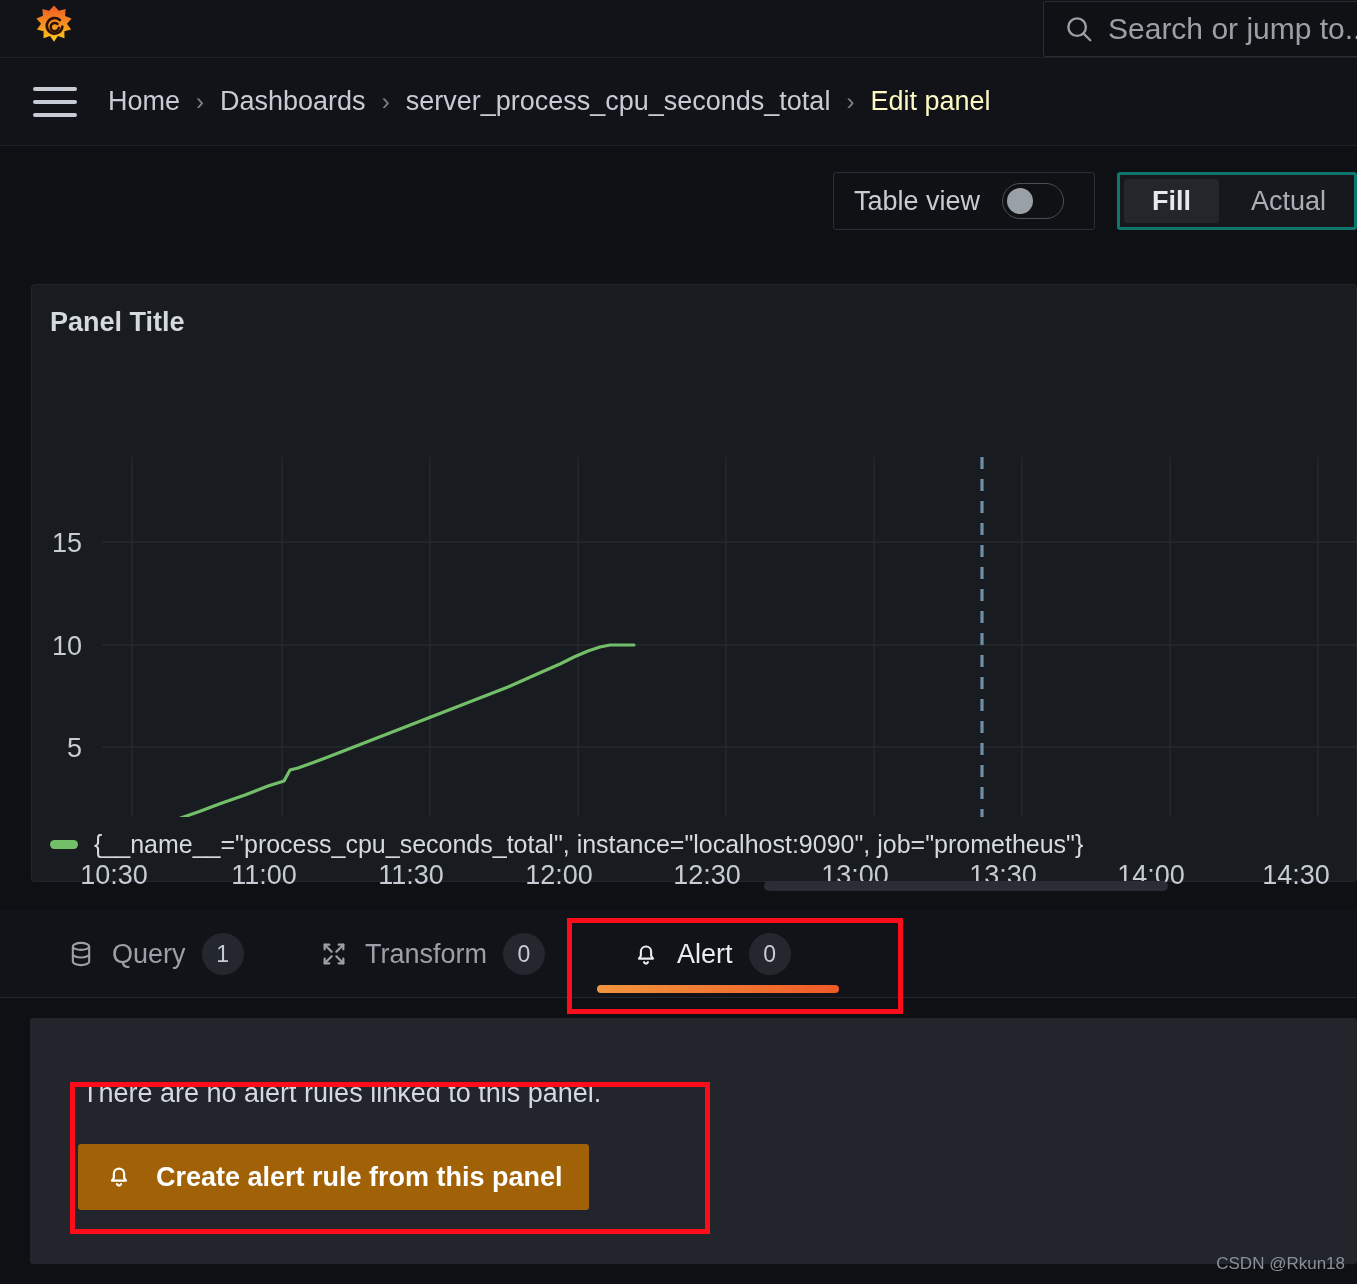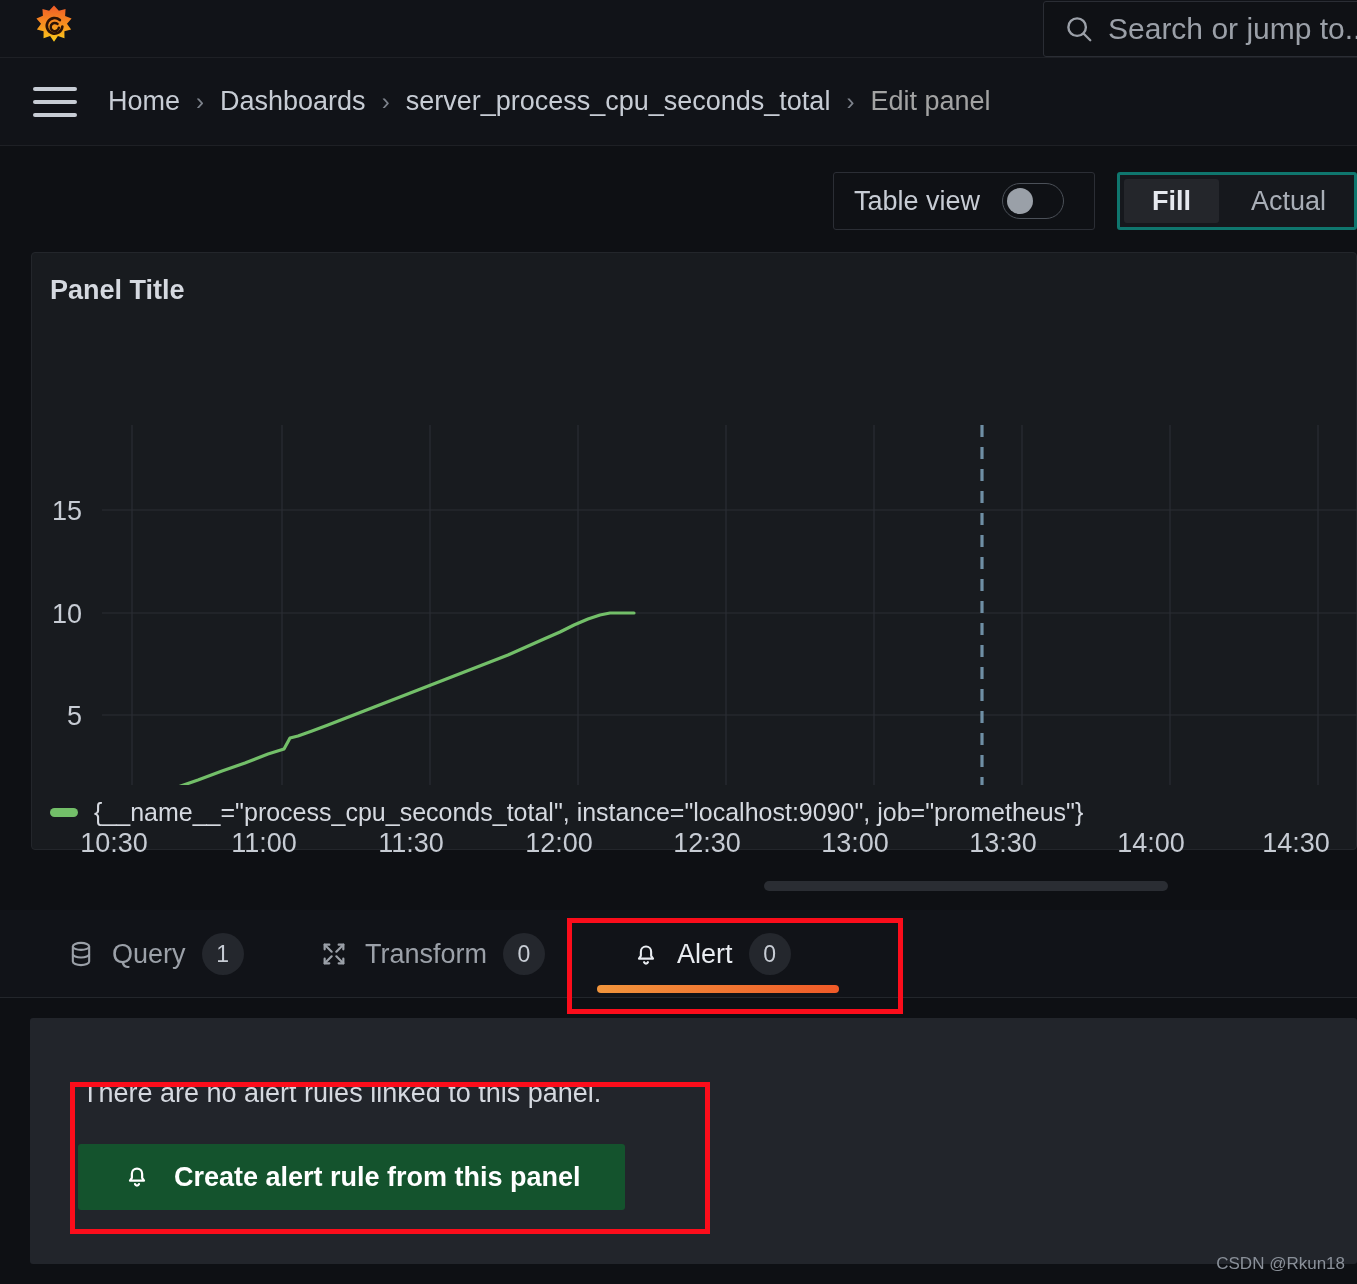--- a/index.html
+++ b/index.html
@@ -30,42 +30,42 @@
   
   .crumbbar {
     position: absolute; left: 0; top: 58px; width: 1357px; height: 88px;
     background: #111318; border-bottom: 1px solid #1e2025;
     display: flex; align-items: center;
   }
   .burger { margin-left: 33px; width: 44px; height: 30px; display:flex; flex-direction:column; justify-content:space-between; cursor:pointer;}
   .burger i { display:block; height:4px; background:#c7ccd4; border-radius:2px; }
   .crumbs { margin-left: 31px; display: flex; align-items: center; gap: 0; }
   .crumb { font-size: 27px; color: #c7ccd4; white-space: nowrap; }
-  .crumb.dim { color: #a3a3a3; }
+  .crumb.dim { color: #fef9c3; }
   .csep { font-size: 24px; color: #7d828b; margin: 0 16px; }
 
   
   .toolbar {
     position: absolute; right: 0; top: 170px; height: 62px;
     display: flex; align-items: center; gap: 22px;
   }
   .tableview {
     width: 262px; height: 58px; border: 1px solid #2b2e35; border-radius: 3px;
     background: #0f1115; display: flex; align-items: center; padding: 0 20px; gap: 22px; text-align: right;
   }
   .tableview .lbl { font-size: 27px; color: #c7ccd4; }
   .toggle { width: 62px; height: 36px; border-radius: 18px; border: 1px solid #4b5058; background: #0f1115; position: relative; }
   .toggle .knob { position: absolute; left: 4px; top: 4px; width: 26px; height: 26px; border-radius: 50%; background: #9aa0a8; }
   .segmented { display: flex; height: 58px; background: #16181d; border: 3px solid #0f766e; border-radius: 3px; overflow: hidden; }
   .seg { padding: 0 28px; display: flex; align-items: center; font-size: 27px; color: #a9aeb7; white-space: nowrap; }
   .seg.active { background: #24262b; color: #e6e9ef; font-weight: bold; border-radius: 3px; margin: 4px; }
 
   
   .panel {
-    position: absolute; left: 31px; top: 252px; width: 1326px; height: 598px;
+    position: absolute; left: 31px; top: 284px; width: 1326px; height: 598px;
     background: #181b1f; border: 1px solid #23262b; border-radius: 4px;
   }
   .panel-title { position: absolute; left: 18px; top: 22px; font-size: 27px; font-weight: bold; color: #d5d9e0; }
   .plot { position: absolute; left: 0; top: 72px; width: 1326px; height: 460px; }
   .legend { position: absolute; left: 18px; top: 545px; display: flex; align-items: center; gap: 16px; }
   .legend .swatch { width: 28px; height: 9px; border-radius: 5px; }
   .legend .ltext { font-size: 25px; color: #d5d9e0; white-space: nowrap; }
 
   
   .drag-strip { position: absolute; left: 0; top: 874px; width: 1357px; height: 24px; }
@@ -77,22 +77,22 @@
   .tab .ticon { width: 30px; height: 30px; display:flex; align-items:center; justify-content:center; }
   .tab .tlabel { font-size: 27px; color: #9ba0a8; white-space: nowrap; }
   .tab.active .tlabel { color: #e9ecf1; }
   .badge { min-width: 42px; height: 42px; padding: 0 12px; border-radius: 21px; background: #24272d; color: #c7ccd4; font-size: 23px; display: flex; align-items: center; justify-content: center; }
   .tab-underline { position: absolute; height: 8px; border-radius: 4px; background: linear-gradient(90deg,#f2953c,#f05a28); }
 
   
   .alert-body { position: absolute; left: 30px; top: 1018px; width: 1327px; height: 246px; background: #22252b; border-radius: 3px; }
   .alert-msg { position: absolute; left: 52px; top: 60px; font-size: 27px; color: #d5d9e0; white-space: nowrap; }
   .create-btn {
-    position: absolute; left: 48px; top: 126px; height: 66px; padding: 0 44px;
-    background: #14532d; border: none; border-radius: 3px;
+    position: absolute; left: 48px; top: 126px; height: 66px; padding: 0 26px;
+    background: #a16207; border: none; border-radius: 3px;
     display: flex; align-items: center; gap: 22px; cursor: pointer;
   }
   .create-btn .bicon { width: 30px; height: 30px; }
   .create-btn .btxt { font-size: 27px; font-weight: bold; color: #ffffff; white-space: nowrap; }
 
   
   .anno { position: absolute; border: 5px solid #fc0d1b; pointer-events: none; }
   #anno-tab { left: 567px; top: 918px; width: 336px; height: 96px; }
   #anno-btn { left: 70px; top: 1082px; width: 640px; height: 152px; }
 

